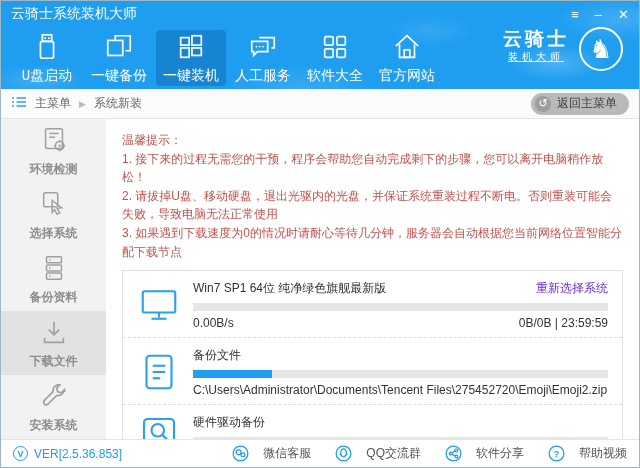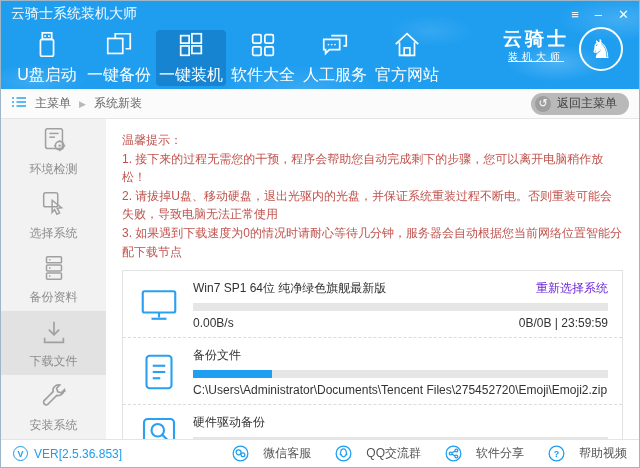--- a/index.html
+++ b/index.html
@@ -17,40 +17,40 @@
       radial-gradient(110px 34px at 300px 88px, rgba(255,255,255,.12), transparent 70%),
       radial-gradient(60px 22px at 430px 30px, rgba(255,255,255,.10), transparent 70%);
     color:#fff; flex:0 0 88px;
   }
   .titlebar { height:26px; display:flex; align-items:center; padding:0 10px; }
   .titlebar .title { font-size:14px; opacity:.95; }
   .win-controls { margin-left:auto; display:flex; gap:16px; font-size:13px; }
   .win-controls span { cursor:default; line-height:1; }
 
   .nav { height:62px; display:flex; align-items:stretch; padding-left:10px; }
-  .nav-item { width:70px; display:flex; flex-direction:column; align-items:center; justify-content:center; gap:5px; font-size:16px; border-radius:4px; margin:3px 1px; }
+  .nav-item { width:70px; display:flex; flex-direction:column; align-items:center; justify-content:center; gap:5px; font-size:14px; border-radius:4px; margin:3px 1px;font-family:Liberation Mono, monospace; }
   .nav-item.active { background:rgba(10,90,160,.38); }
   .nav-item svg { display:block; }
   .brand { margin-left:auto; display:flex; gap:10px; padding-right:16px; }
   .brand-text { text-align:center; line-height:1.25; }
   .brand-line1 { font-size:19px; font-weight:bold; letter-spacing:3px; }
   .brand-line2 { font-size:10px; letter-spacing:4px;text-decoration:underline; }
   .brand-logo { width:44px; height:44px; border:2px solid #fff; border-radius:50%; display:flex; align-items:center; justify-content:center; font-size:26px; color:#fff; }
 
   
   .crumbbar { flex:0 0 30px; background:#fbfbfb; border-bottom:1px solid #e5e5e5; display:flex; align-items:center; padding:0 10px; color:#666; }
   .crumbbar .sep { color:#b9b9b9; font-size:9px; margin:0 8px; }
   .crumb-item { margin-left:8px; }
   .back-btn { margin-left:auto; background:#b9b9b9; border-radius:12px; height:22px; display:flex; align-items:center; gap:6px; padding:0 12px 0 4px; color:#3e3e3e; cursor:pointer; }
   .back-circle { width:16px; height:16px; border-radius:50%; background:#9e9e9e; color:#fff; display:flex; align-items:center; justify-content:center; font-size:11px; line-height:1; }
 
   
   .main { flex:1 1 auto; display:flex; min-height:0; }
   .sidebar { flex:0 0 105px; background:#f2f2f2; display:flex; flex-direction:column; }
-  .side-item { height:64px; display:flex; flex-direction:column; align-items:center; justify-content:center; gap:6px; color:#8d8d8d; font-size:12px; }
+  .side-item { height:64px; display:flex; flex-direction:column; align-items:center; justify-content:center; gap:6px; color:#8d8d8d; font-size:12px;font-weight:bold; }
   .side-item.active { background:#e2e2e2; }
   .side-item svg { display:block; }
 
   .content { flex:1 1 auto; background:#fff; padding:12px 16px 0 16px; min-width:0; }
   .tips { color:#c0534d; line-height:1.55; font-size:12px; }
   .panel { margin-top:9px; border:1px solid #e2e2e2; height:220px; display:flex; flex-direction:column; }
   .row { display:flex; gap:14px; padding:9px 14px 7px 16px; border-bottom:1px dashed #dcdcdc; }
   .row-icon { width:40px; display:flex; align-items:center; justify-content:center; flex:0 0 40px; }
   .row-body { flex:1 1 auto; min-width:0; }
   .row-top { display:flex; align-items:center; }
@@ -114,39 +114,39 @@
               <rect x="17" y="4" width="10" height="10"></rect>
             <rect x="5" y="17" width="9" height="10"></rect>
               <rect x="17" y="17" width="10" height="8"></rect>
           </svg>
         </span>
         <span>一键装机</span>
       </div>
       <div class="nav-item">
         <span>
           <svg width="30" height="30" viewBox="0 0 32 32" fill="none" stroke="#fff" stroke-width="1.8">
-            <rect x="5" y="5" width="9" height="9" rx="1.5"></rect>
-              <rect x="18" y="5" width="9" height="9" rx="1.5"></rect>
-            <rect x="5" y="18" width="9" height="9" rx="1.5"></rect>
-              <rect x="18" y="18" width="9" height="9" rx="1.5"></rect>
-          </svg>
-        </span>
-        <span>软件大全</span>
-      </div>
-      <div class="nav-item">
-        <span>
-          <svg width="30" height="30" viewBox="0 0 32 32" fill="none" stroke="#fff" stroke-width="1.8">
             <path d="M12 6 h16 v11 h-3"></path>
             <path d="M4 10 h17 v11 h-11 l-4 4 v-4 h-2 z"></path>
             <circle cx="9" cy="15.5" r="0.9" fill="#fff" stroke="none"></circle>
             <circle cx="12.5" cy="15.5" r="0.9" fill="#fff" stroke="none"></circle>
             <circle cx="16" cy="15.5" r="0.9" fill="#fff" stroke="none"></circle>
           </svg>
         </span>
         <span>人工服务</span>
+      </div>
+      <div class="nav-item">
+        <span>
+          <svg width="30" height="30" viewBox="0 0 32 32" fill="none" stroke="#fff" stroke-width="1.8">
+            <rect x="5" y="5" width="9" height="9" rx="1.5"></rect>
+              <rect x="18" y="5" width="9" height="9" rx="1.5"></rect>
+            <rect x="5" y="18" width="9" height="9" rx="1.5"></rect>
+              <rect x="18" y="18" width="9" height="9" rx="1.5"></rect>
+          </svg>
+        </span>
+        <span>软件大全</span>
       </div>
       <div class="nav-item">
         <span>
           <svg width="30" height="30" viewBox="0 0 32 32" fill="none" stroke="#fff" stroke-width="1.8">
             <path d="M4 15 L16 4 L28 15"></path>
             <path d="M8 13 v14 h16 v-14"></path>
             <rect x="13" y="19" width="6" height="8"></rect>
           </svg>
         </span>
         <span>官方网站</span>

